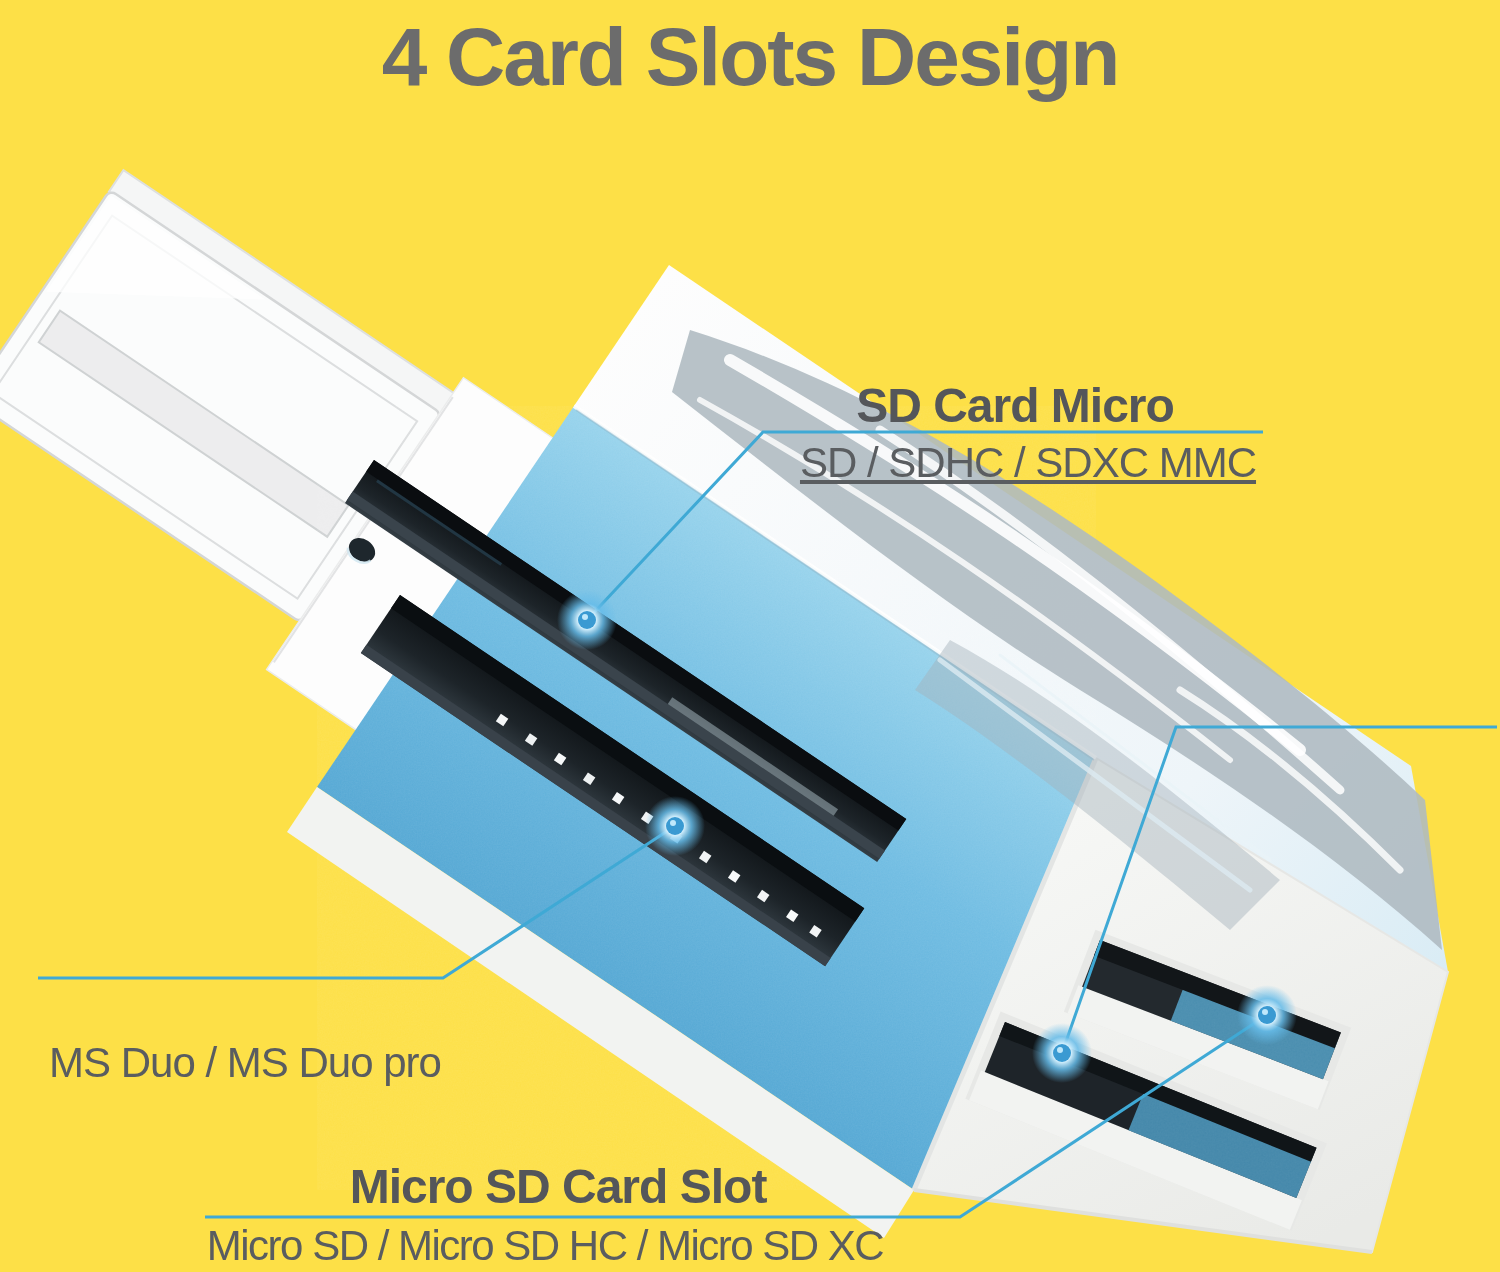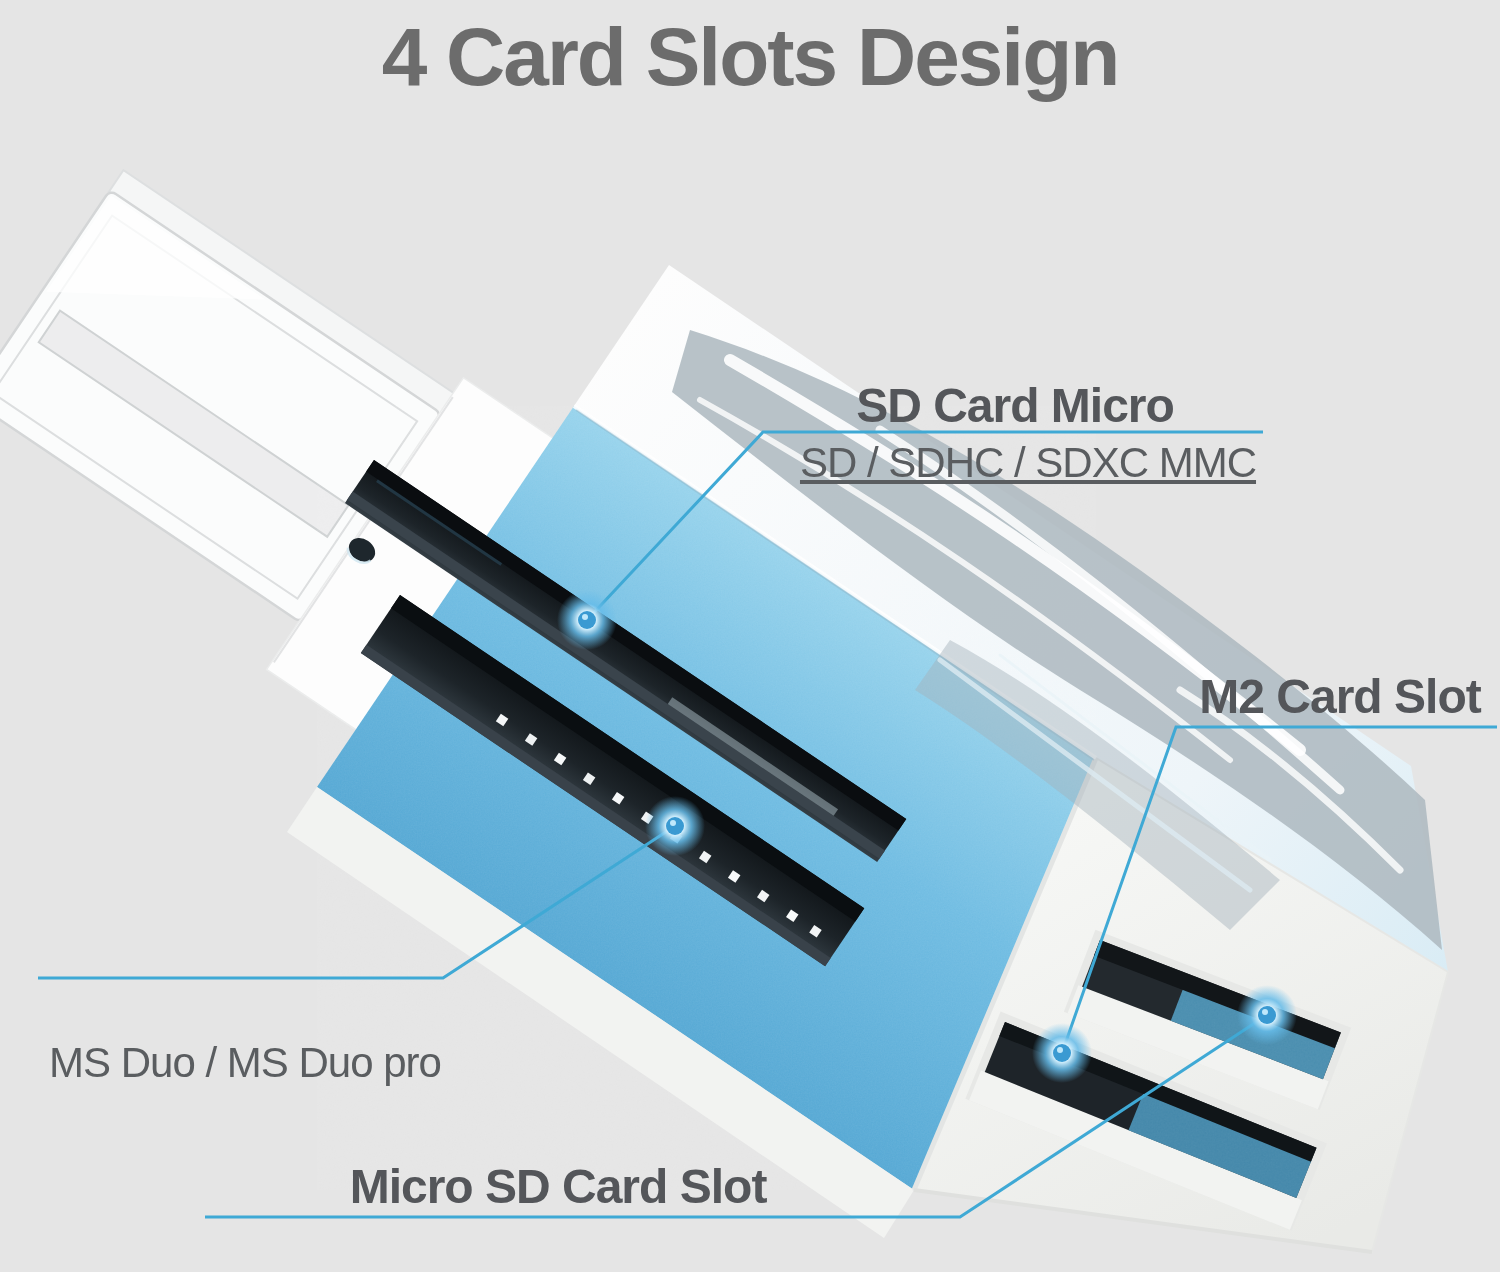--- a/index.html
+++ b/index.html
@@ -1,19 +1,19 @@
 <!DOCTYPE html>
 <html><head>
 <meta charset="utf-8">
 <style>
   html,body{margin:0;padding:0;background:#ffffff;}
   .stage{
     position:relative;
     width:1500px;height:1272px;
-    background:#e5e5e5;
+    background:#fde047;
     overflow:hidden;
     font-family:"Liberation Sans", sans-serif;
   }
   .stage svg{position:absolute;left:0;top:0;}
   .main-title{
     position:absolute;
     left:750px;top:57px;
     transform:translate(-50%,-50%);
     font-size:82px;font-weight:700;
     letter-spacing:-2px;
@@ -197,19 +197,19 @@
         <circle cx="1265" cy="1012" r="3" fill="#bfe8fb"></circle>
       </g>
     </g>
   </svg>
 
   <div class="main-title">4 Card Slots Design</div>
 
   <div class="co-title" style="left:1015px;top:405px;">SD Card Micro</div>
   <div class="co-sub" style="left:1028px;top:463px;text-decoration:underline;">SD / SDHC / SDXC MMC</div>
 
-  <div class="co-title" style="left:1340px;top:696px;">M2 Card Slot</div>
 
   <div class="co-sub" style="left:245px;top:1019px;margin-top:44px;">MS Duo / MS Duo pro</div>
 
   <div class="co-title" style="left:558px;top:1186px;">Micro SD Card Slot</div>
+  <div class="co-sub sub-tight" style="left:545px;top:1246px;">Micro SD / Micro SD HC / Micro SD XC</div>
 
 </div>
 
 </body></html>

